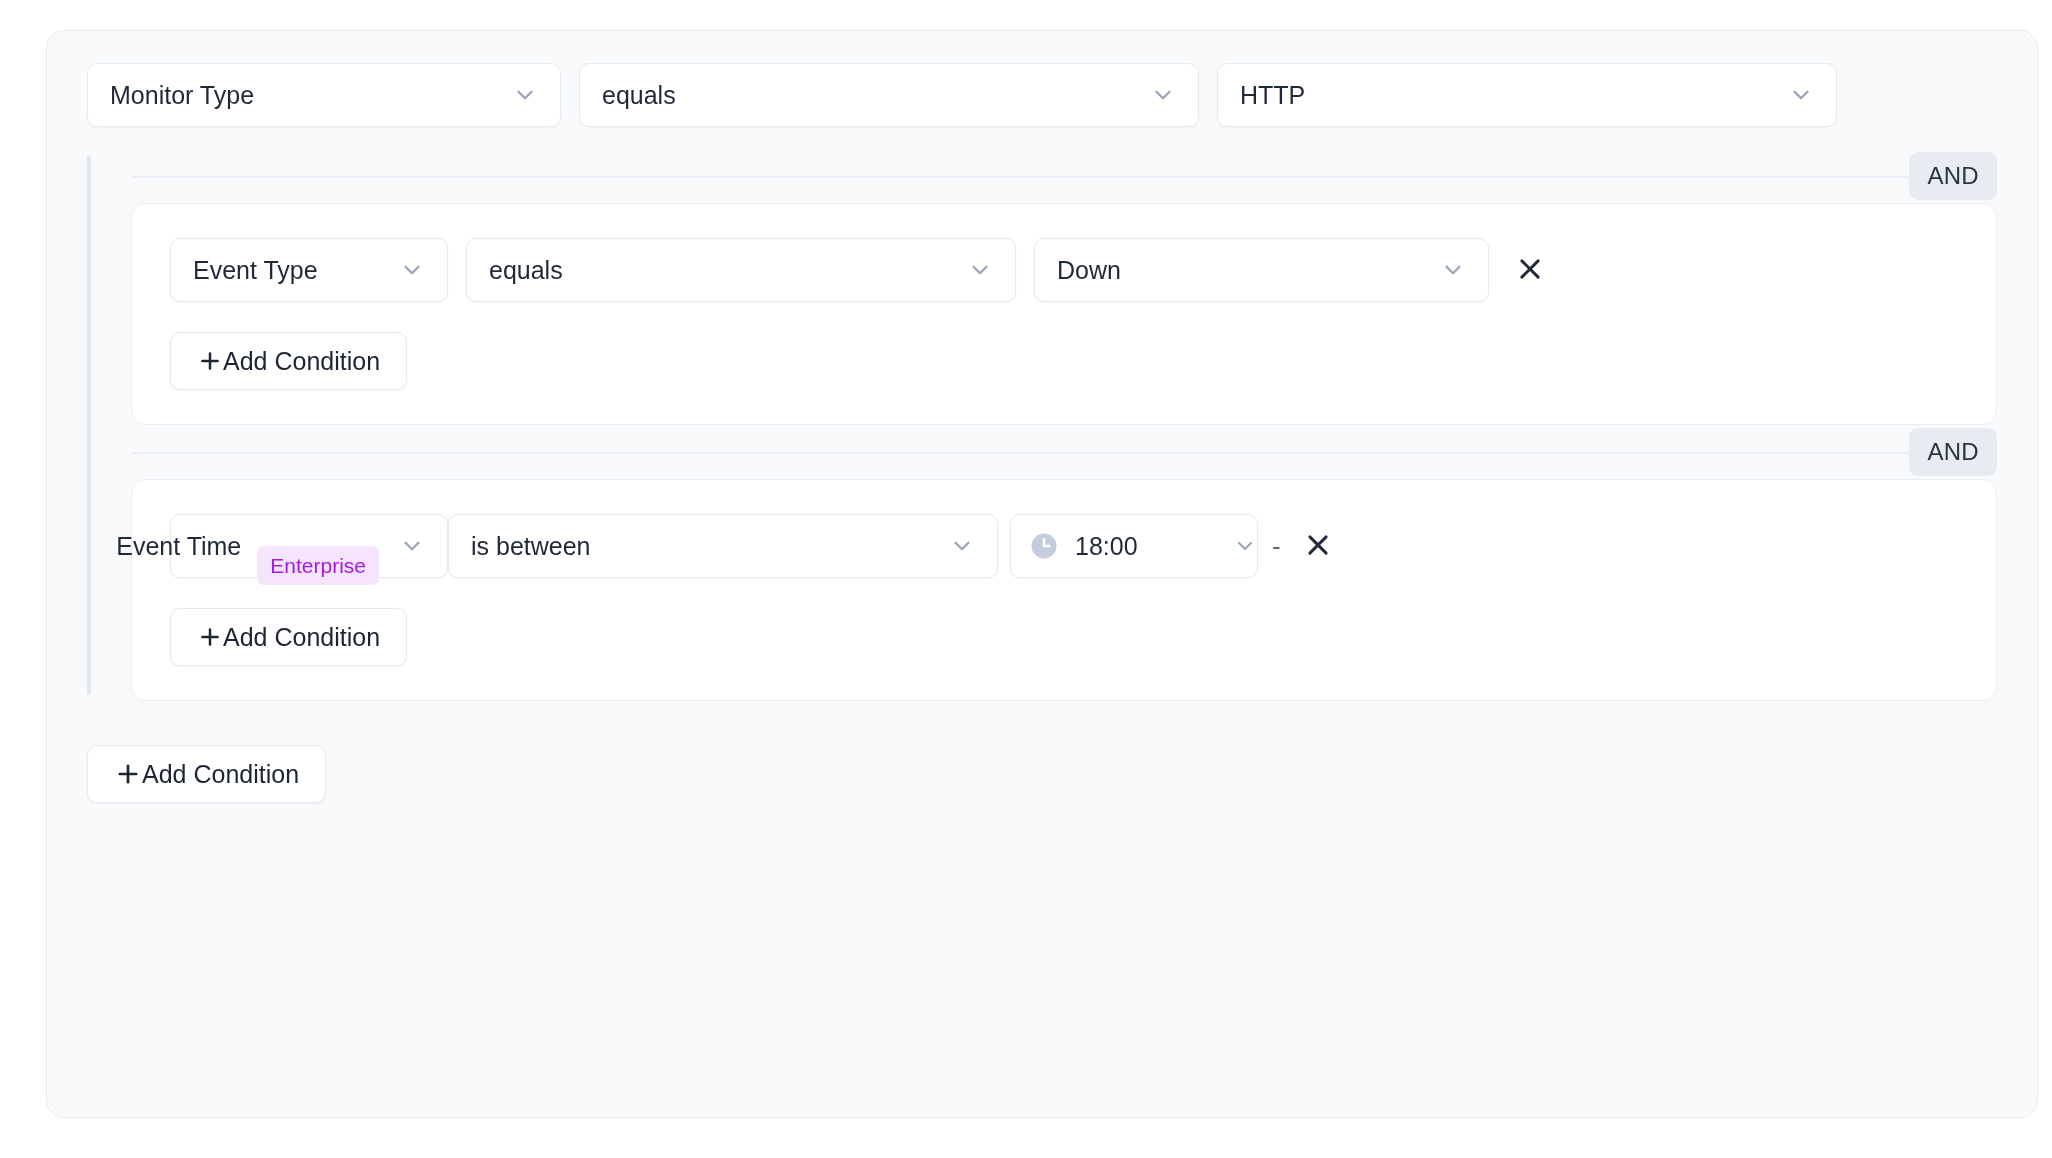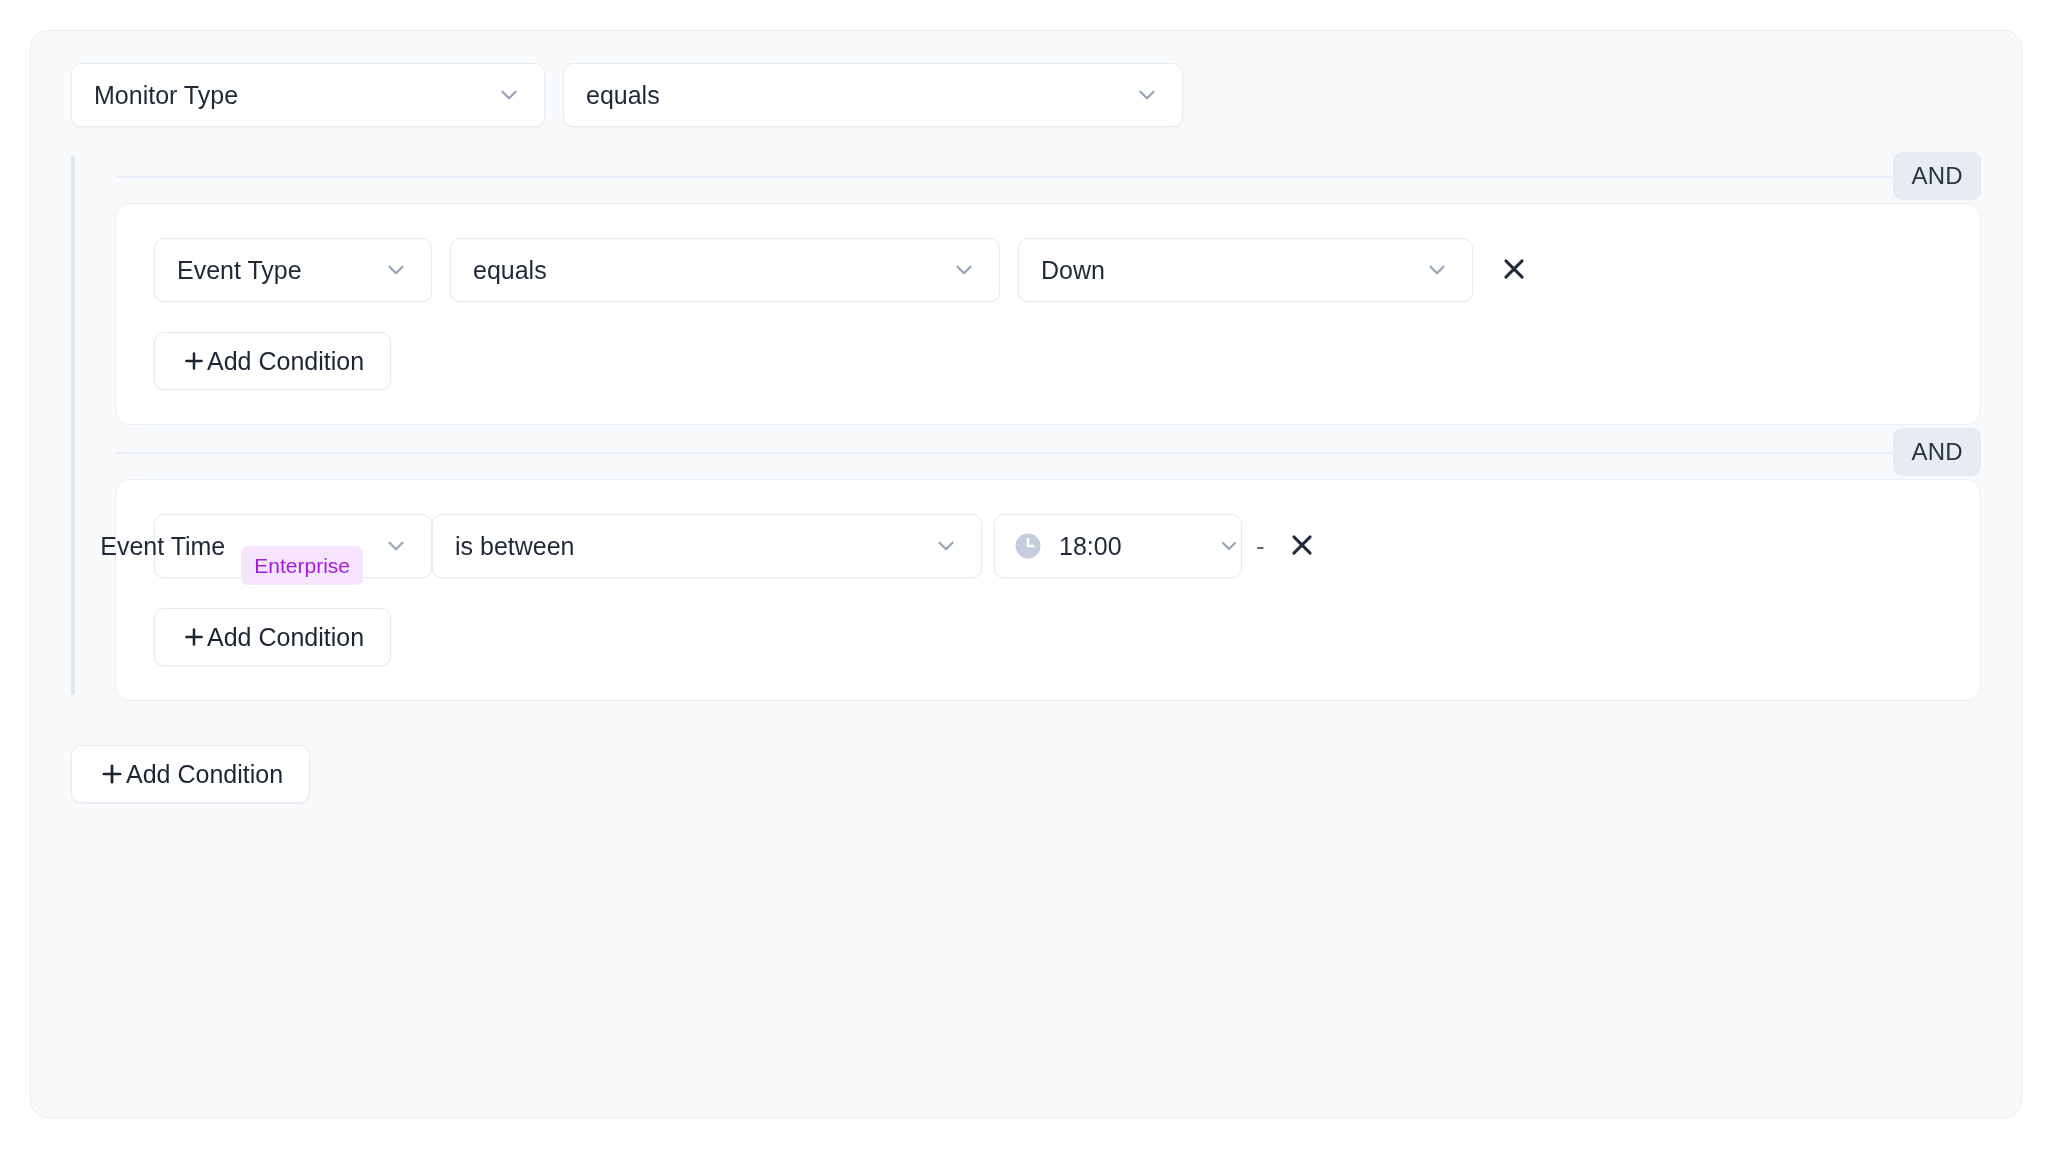--- a/index.html
+++ b/index.html
@@ -7,21 +7,21 @@
   html, body {
     width: 2052px;
     height: 1158px;
     background: #ffffff;
     font-family: "Liberation Sans", sans-serif;
   }
 
   
   .rule-builder {
     position: absolute;
-    left: 30px;
+    left: 46px;
     top: 30px;
     width: 1992px;
     height: 1088px;
     background: #f8fafc;
     border: 1px solid #e8ecf2;
     border-radius: 18px;
     padding: 32px 40px 36px 40px;
   }
 
   
@@ -235,20 +235,28 @@
 
     <div class="select w-top-2">
       <span class="sel-label">equals</span>
       <span class="chev">
         <svg width="26" height="26" viewBox="0 0 24 24" fill="none" stroke="currentColor" stroke-width="2.2" stroke-linecap="round" stroke-linejoin="round">
           <polyline points="6 9 12 15 18 9"></polyline>
         </svg>
       </span>
     </div>
 
+    <div class="select w-top-3">
+      <span class="sel-label">HTTP</span>
+      <span class="chev">
+        <svg width="26" height="26" viewBox="0 0 24 24" fill="none" stroke="currentColor" stroke-width="2.2" stroke-linecap="round" stroke-linejoin="round">
+          <polyline points="6 9 12 15 18 9"></polyline>
+        </svg>
+      </span>
+    </div>
 
   </div>
 
   
   <div class="group-wrap">
     <div class="group-rail"></div>
 
     <div class="and-divider">
       <span class="and-badge">AND</span>
     </div>

